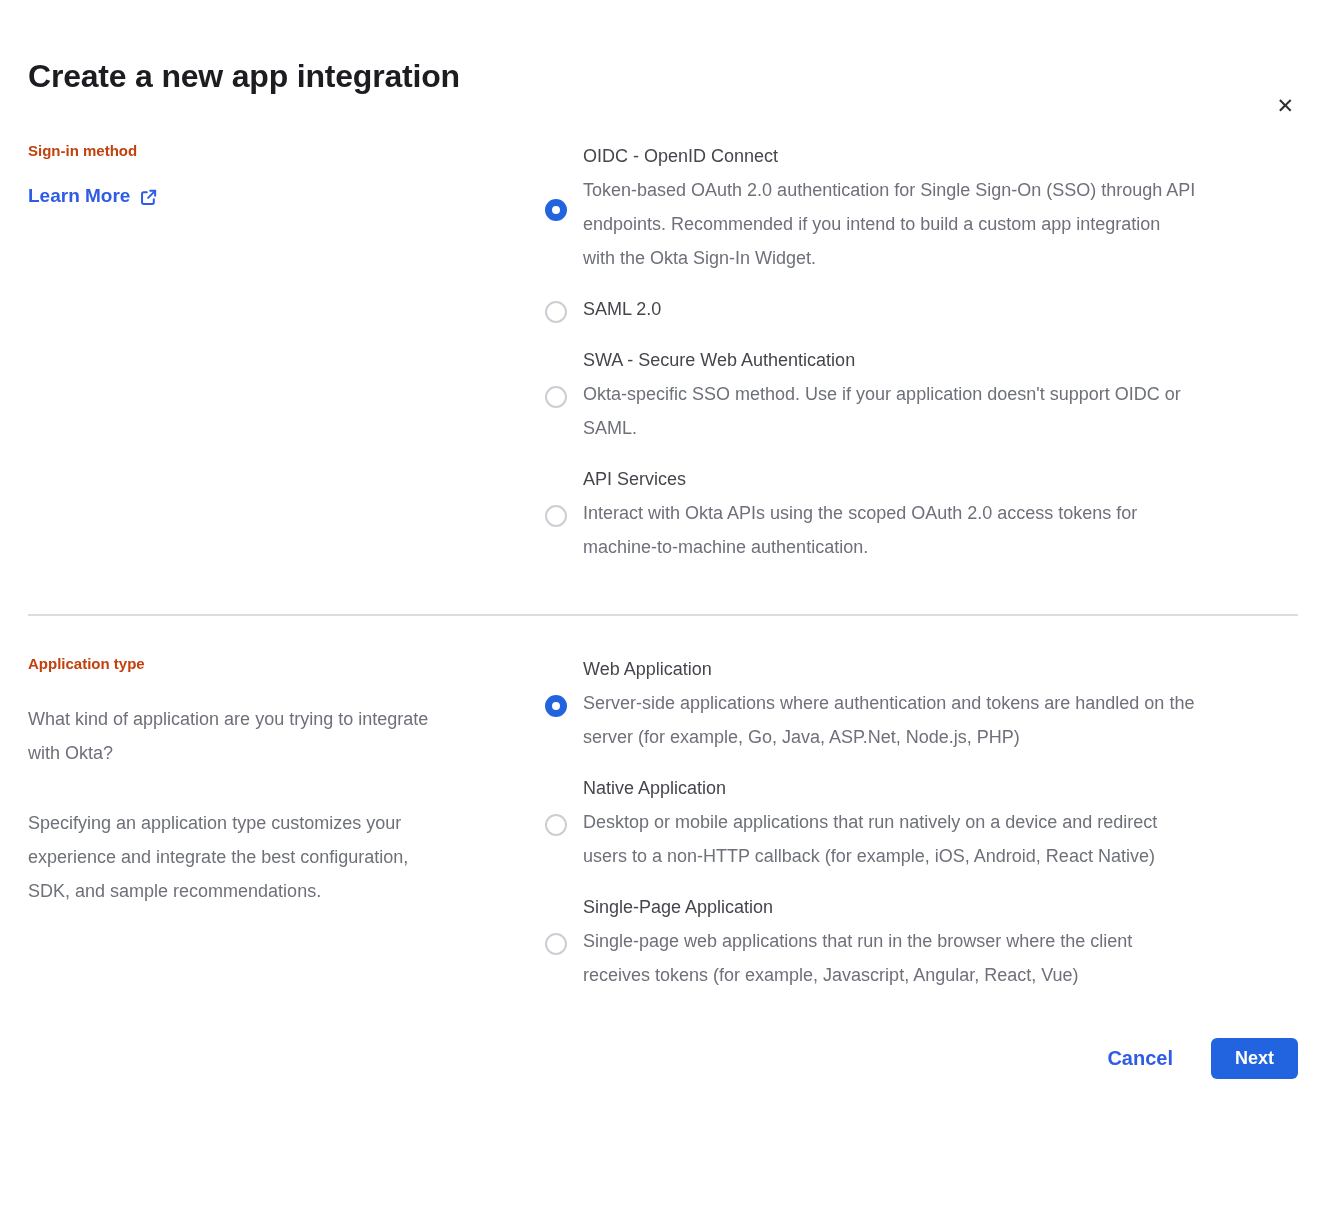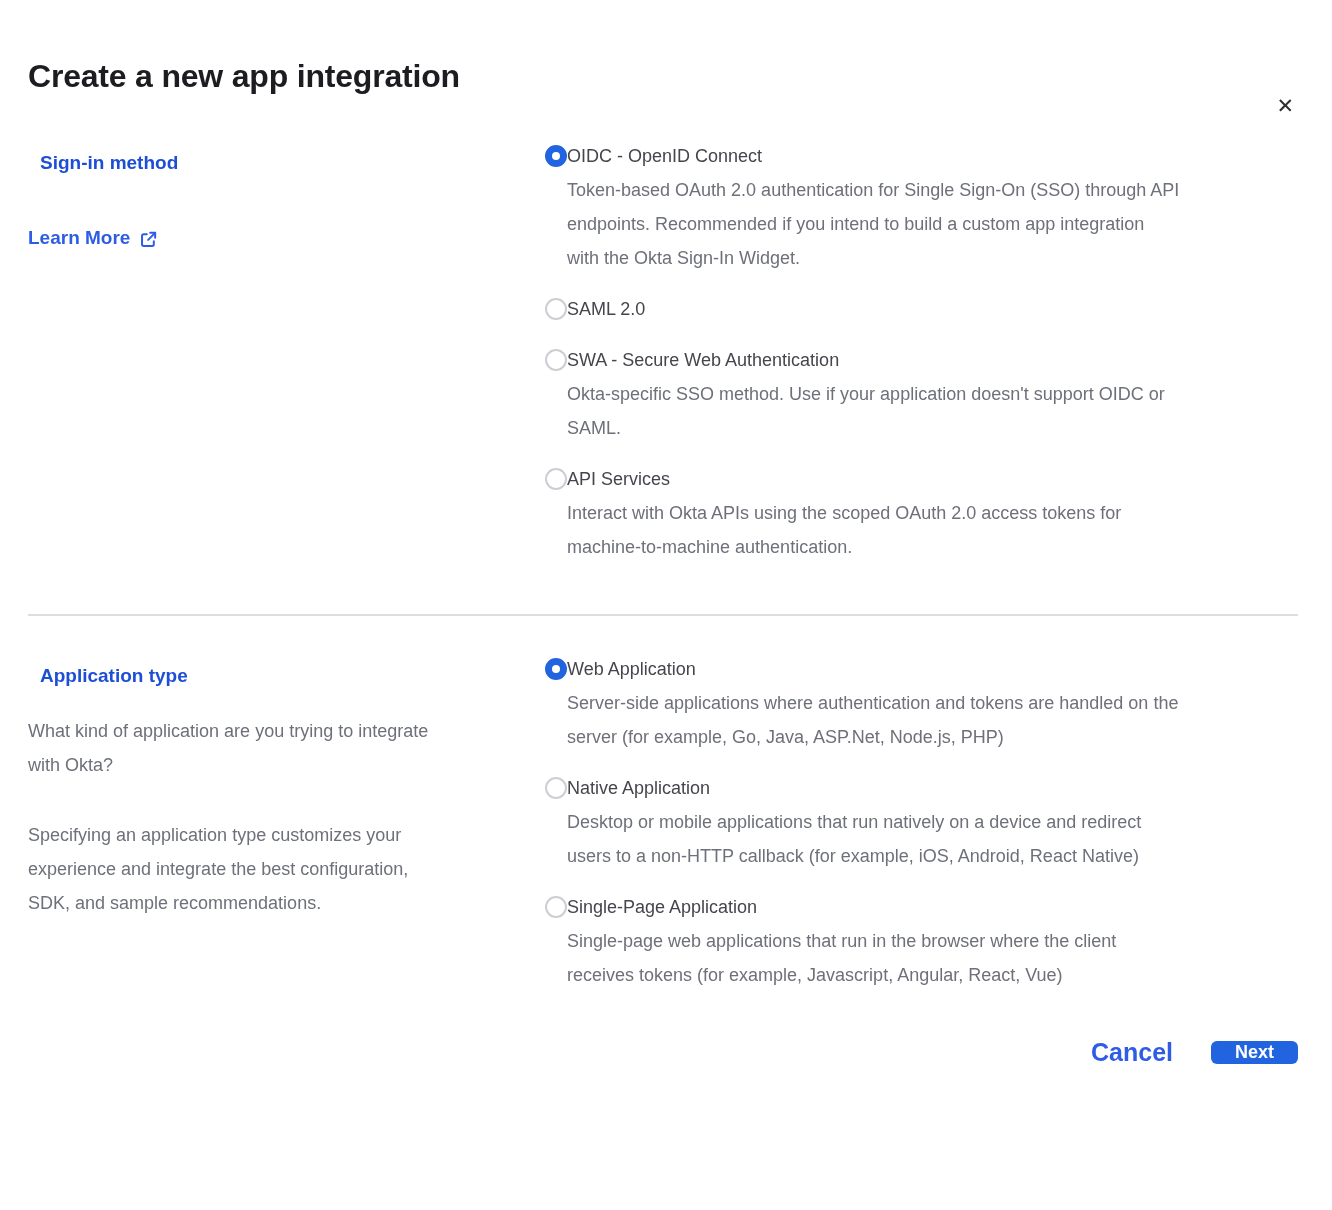--- a/index.html
+++ b/index.html
@@ -26,39 +26,39 @@
     letter-spacing: -0.2px; color: #1d1d21;
   }
 
   .section { display: flex; align-items: flex-start; }
   .section-1 { margin-top: 45px; }
   .section-2 { margin-top: 36px; }
   .section-left { width: 517px; flex: 0 0 517px; padding-right: 30px; }
   .section-right { flex: 1 1 auto; max-width: 754px; }
 
   h2.section-heading {
-    margin: 12px; font-size: 19px; line-height: 24px;
-    font-weight: 700; color: #1d4ed8;
+    margin: 0; font-size: 15px; line-height: 24px;
+    font-weight: 700; color: #c2410c;
   }
 
   .learn-more {
-    margin-top: 40px; display: inline-flex; align-items: center; gap: 9px;
+    margin-top: 22px; display: inline-flex; align-items: center; gap: 9px;
     color: var(--link, #2e5ce6); font-size: 19px; font-weight: 700;
     text-decoration: none; cursor: pointer;
   }
   .learn-more svg { display: block; margin-top: 2px; }
 
   .col-desc {
     margin: 26px 0 0 0;
     font-size: 18px; line-height: 34px; color: #6e707a;
     white-space: pre-line;
   }
   .col-desc.second { margin-top: 36px; }
 
-  .option { display: flex; margin-bottom: 17px; cursor: pointer; }
+  .option { display: flex; gap: 16px; margin-bottom: 17px; cursor: pointer; align-items: center; }
   .option:last-child { margin-bottom: 0; }
   .radio {
     width: 22px; height: 22px; flex: 0 0 22px; border-radius: 50%;
     border: 2px solid #cdced4; background: #ffffff; margin-top: 6px;
   }
   .radio.selected { border: 7px solid var(--accent, #2264e0); }
   .option-body { flex: 1 1 auto; }
   .option-label { font-size: 18px; line-height: 34px; color: #45454d; }
   .option-desc {
     font-size: 18px; line-height: 34px; color: #6e707a;
@@ -68,28 +68,28 @@
   hr.divider {
     border: none; border-top: 2px solid #dcdce1;
     margin: 50px 0 0 0;
   }
 
   .footer {
     display: flex; justify-content: flex-end; align-items: center;
     gap: 38px; margin-top: 46px;
   }
   .cancel-link {
-    color: var(--link, #2e5ce6); font-size: 25px; font-weight: 700;
+    color: var(--link, #2e5ce6); font-size: 20px; font-weight: 700;
     text-decoration: none; cursor: pointer; background: none; border: none; padding: 0;
     font-family: "Liberation Sans", sans-serif;
   }
   .next-btn {
     background: var(--accent, #2264e0); color: #ffffff;
     font-size: 18px; font-weight: 700;
-    padding: 1px 24px; border: none; border-radius: 6px; cursor: pointer;
+    padding: 10px 24px; border: none; border-radius: 6px; cursor: pointer;
     font-family: "Liberation Sans", sans-serif;
   }
 </style>
 </head>
 <body>
 
 <div class="modal">
 
   <button class="close-btn">✕</button>
 

